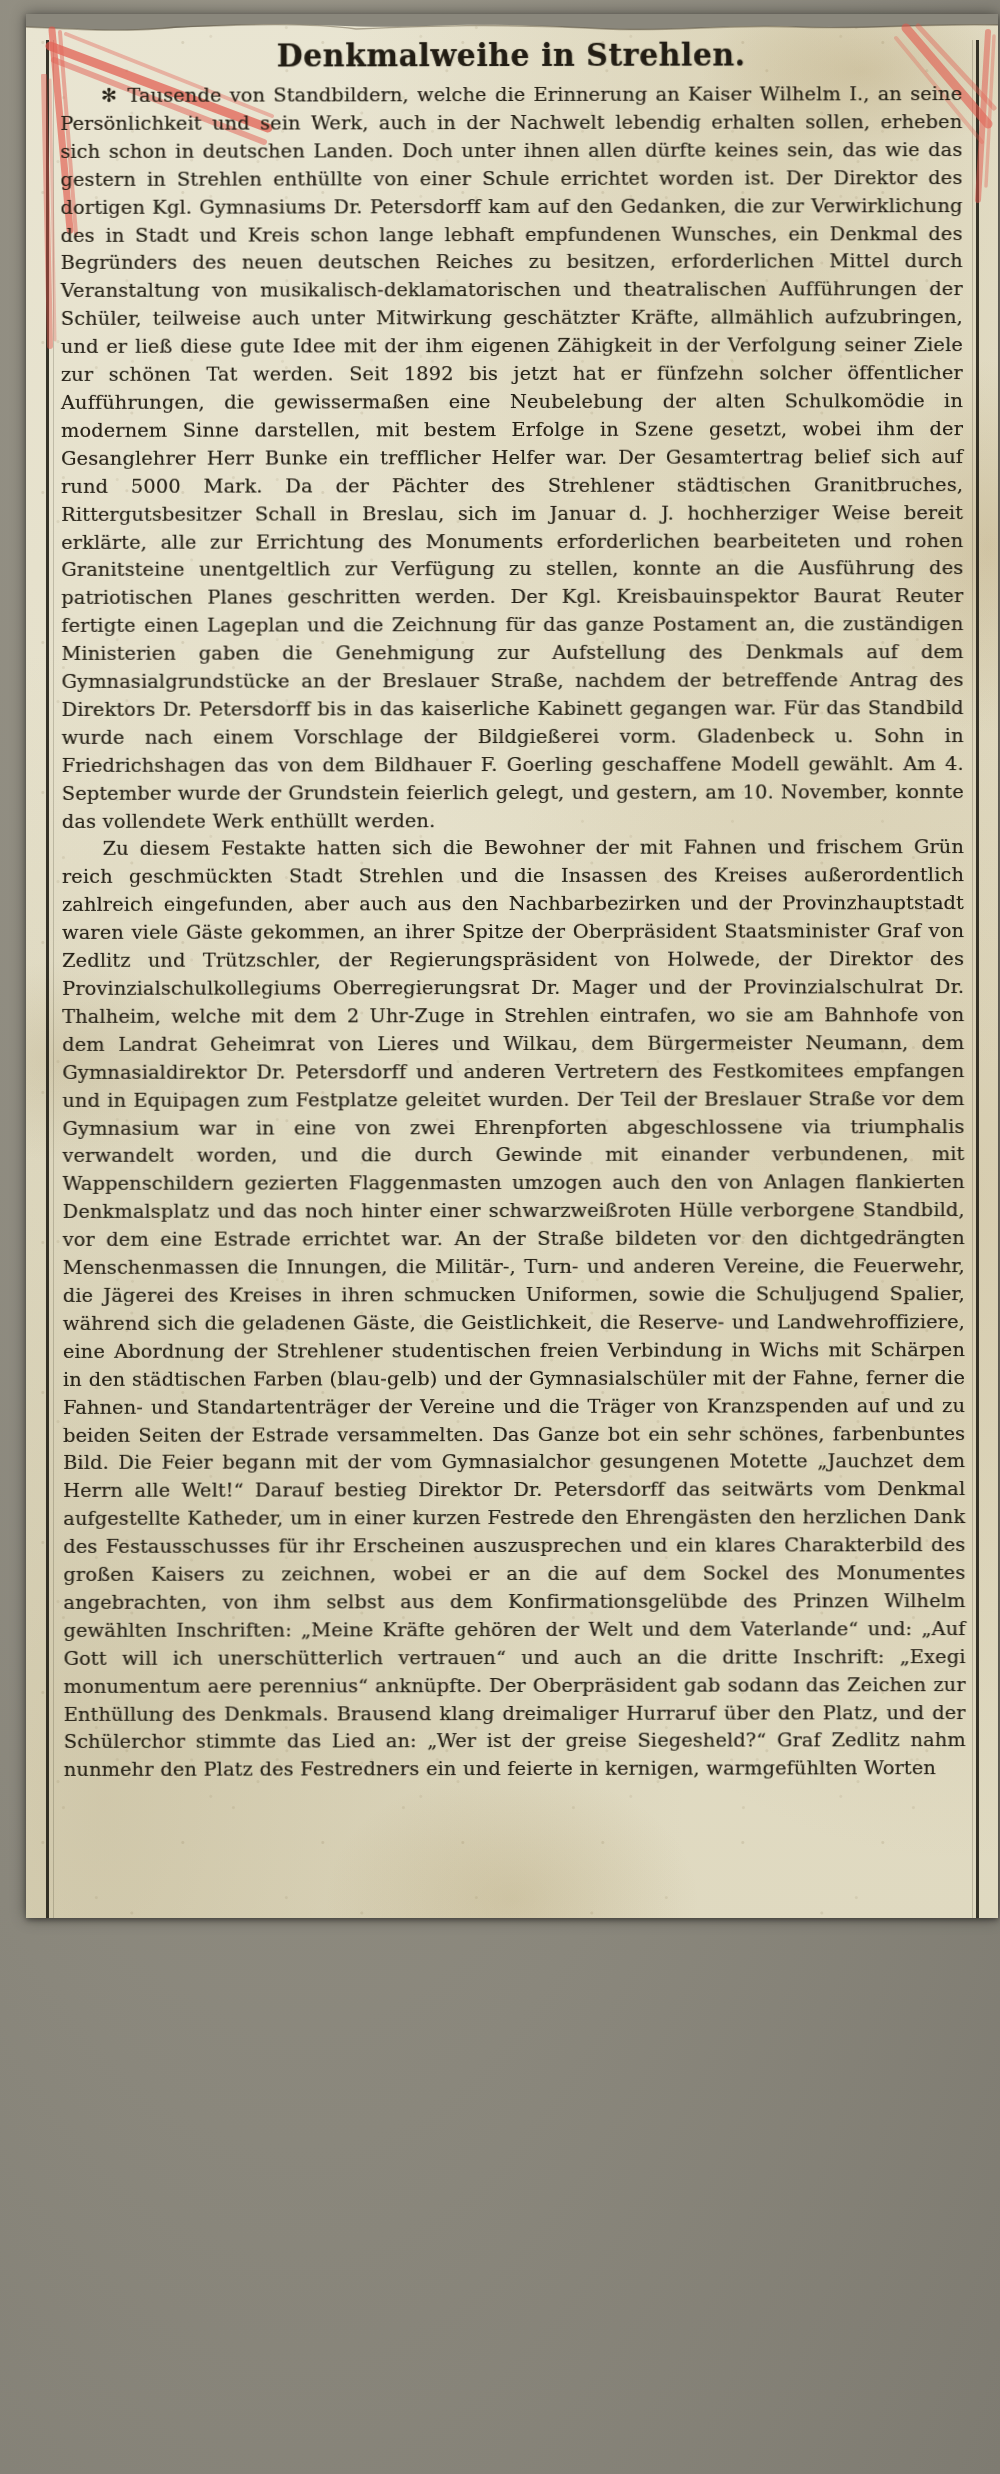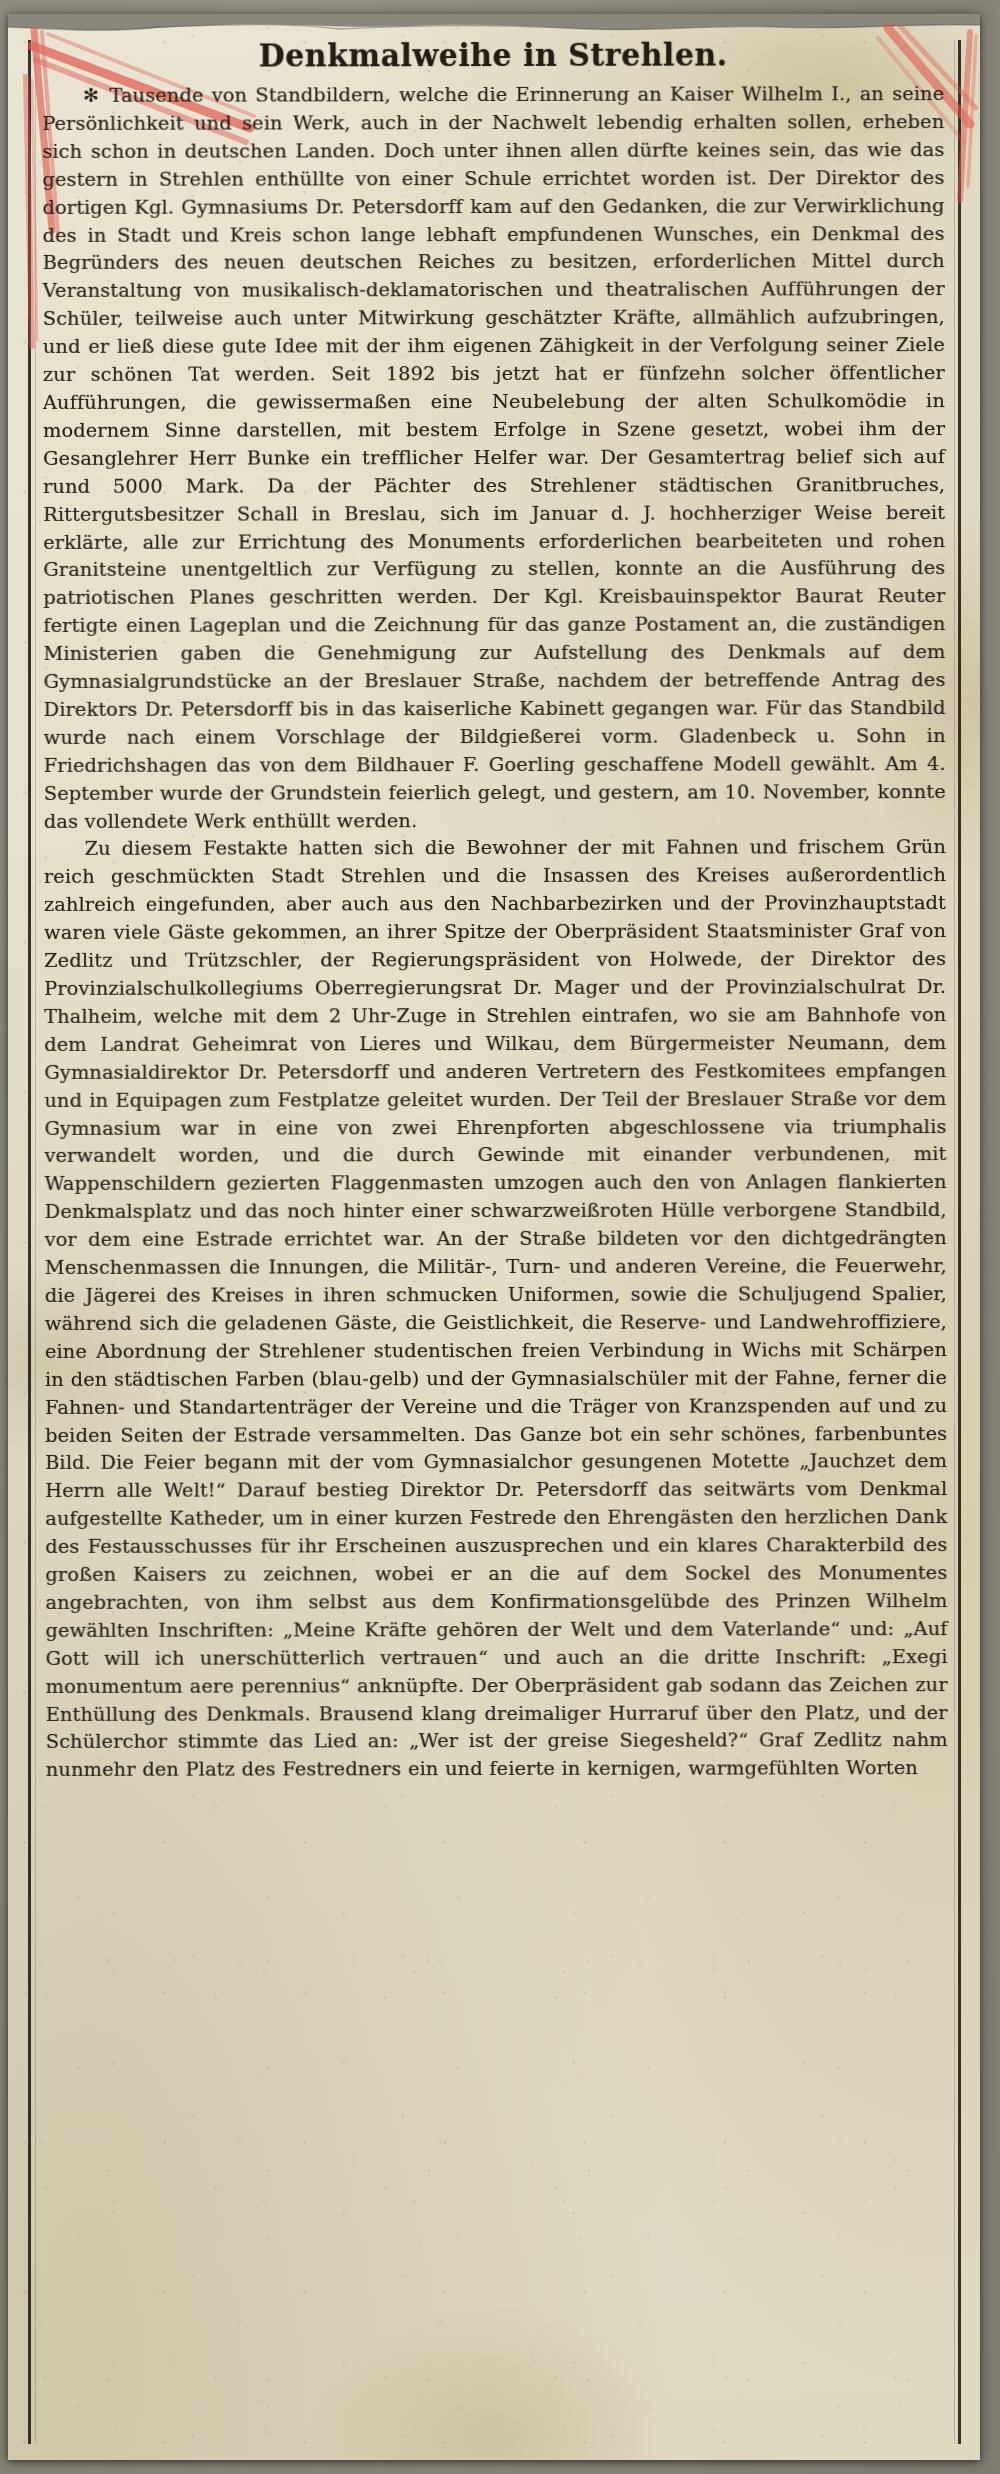--- a/index.html
+++ b/index.html
@@ -20,24 +20,24 @@
     position: relative;
     width: 1000px;
     height: 2474px;
     background:
       radial-gradient(ellipse at 30% 12%, #9a9689 0%, #8a877c 60%, #7e7b71 100%);
   }
 
   
   #clipping {
     position: absolute;
-    left: 8px;
+    left: 26px;
     top: 14px;
     width: 972px;
-    height: 2446px;
+    height: 1904px;
     background:
       radial-gradient(ellipse at 78% 6%, rgba(186,170,122,.30) 0%, rgba(186,170,122,0) 42%),
       radial-gradient(ellipse at 8% 94%, rgba(170,156,116,.30) 0%, rgba(170,156,116,0) 46%),
       radial-gradient(ellipse at 96% 62%, rgba(176,152,104,.26) 0%, rgba(176,152,104,0) 40%),
       linear-gradient(176deg, #e9e5d2 0%, #e6e1cc 28%, #e4dfc8 60%, #dfd9c0 100%);
     box-shadow: 0 0 14px rgba(0,0,0,.45), 0 2px 5px rgba(0,0,0,.35);
     overflow: hidden;
   }
 
   

